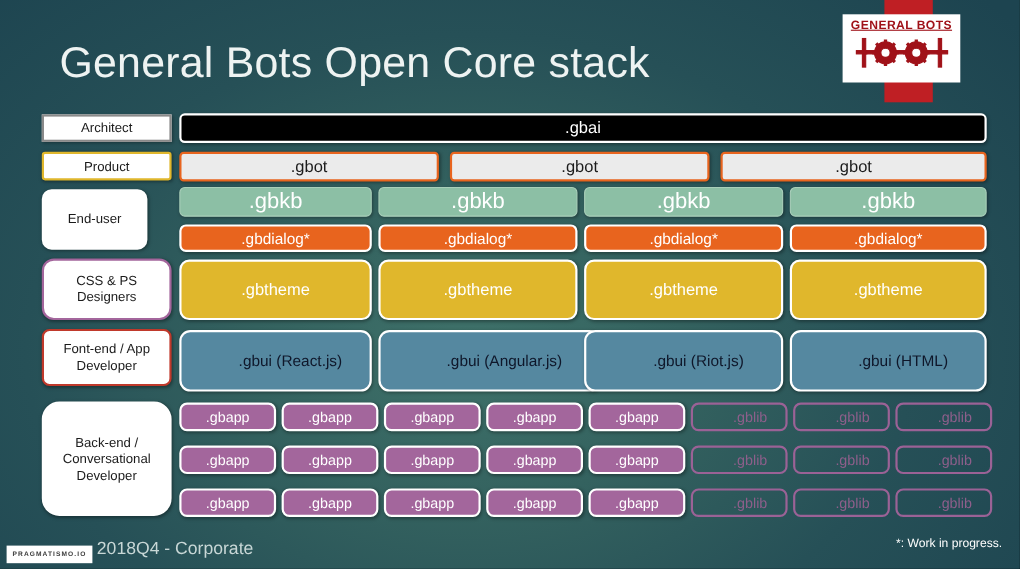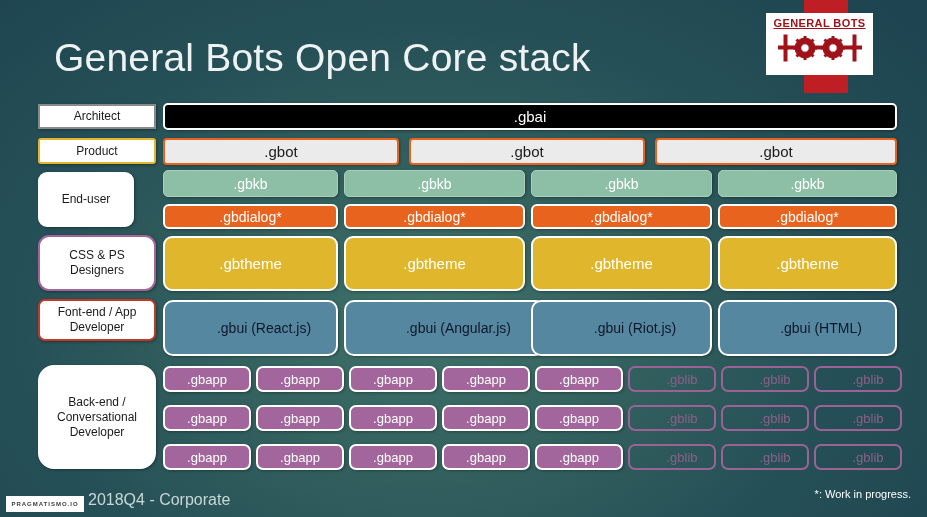--- a/index.html
+++ b/index.html
@@ -100,21 +100,21 @@
     background: #ebebeb;
     border: 2px solid #e8641e;
     color: #1b1b1b;
     font-size: 15px;
     border-radius: 4px;
   }
   .cell.gbkb {
     background: #8cbfa5;
     border: 1px solid #a9cfba;
     color: #ffffff;
-    font-size: 14px;
+    font-size: 20px;
     border-radius: 5px;
   }
   .cell.gbdialog {
     background: #e8641e;
     border: 2px solid #ffffff;
     color: #ffffff;
     font-size: 14px;
     border-radius: 6px;
   }
   .cell.gbtheme {
@@ -233,21 +233,21 @@
   </div>
   <div class="side-box" style="left:38px; top:138px; width:118px; height:26px; border-color:#e0b72c; border-radius:3px;">
     <span>Product</span>
   </div>
   <div class="side-box" style="left:38px; top:172px; width:96px; height:55px; border-color:#ffffff; border-radius:9px;">
     <span>End-user</span>
   </div>
   <div class="side-box" style="left:38px; top:235px; width:118px; height:56px; border-color:#a3669c; border-radius:11px;">
     <span>CSS &amp; PS Designers</span>
   </div>
-  <div class="side-box" style="left:38px; top:299px; width:118px; height:42px; border-color:#c0392b; border-radius:7px;">
+  <div class="side-box" style="left:38px; top:299px; width:118px; height:52px; border-color:#c0392b; border-radius:7px;">
     <span>Font-end / App Developer</span>
   </div>
   <div class="side-box" style="left:38px; top:365px; width:118px; height:104px; border-color:#ffffff; border-radius:16px;">
     <span>Back-end / Conversational Developer</span>
   </div>
 
   <div class="cell gbai" style="left:163px; top:103px; width:734px; height:27px;">
     <span>.gbai</span>
   </div>
 

